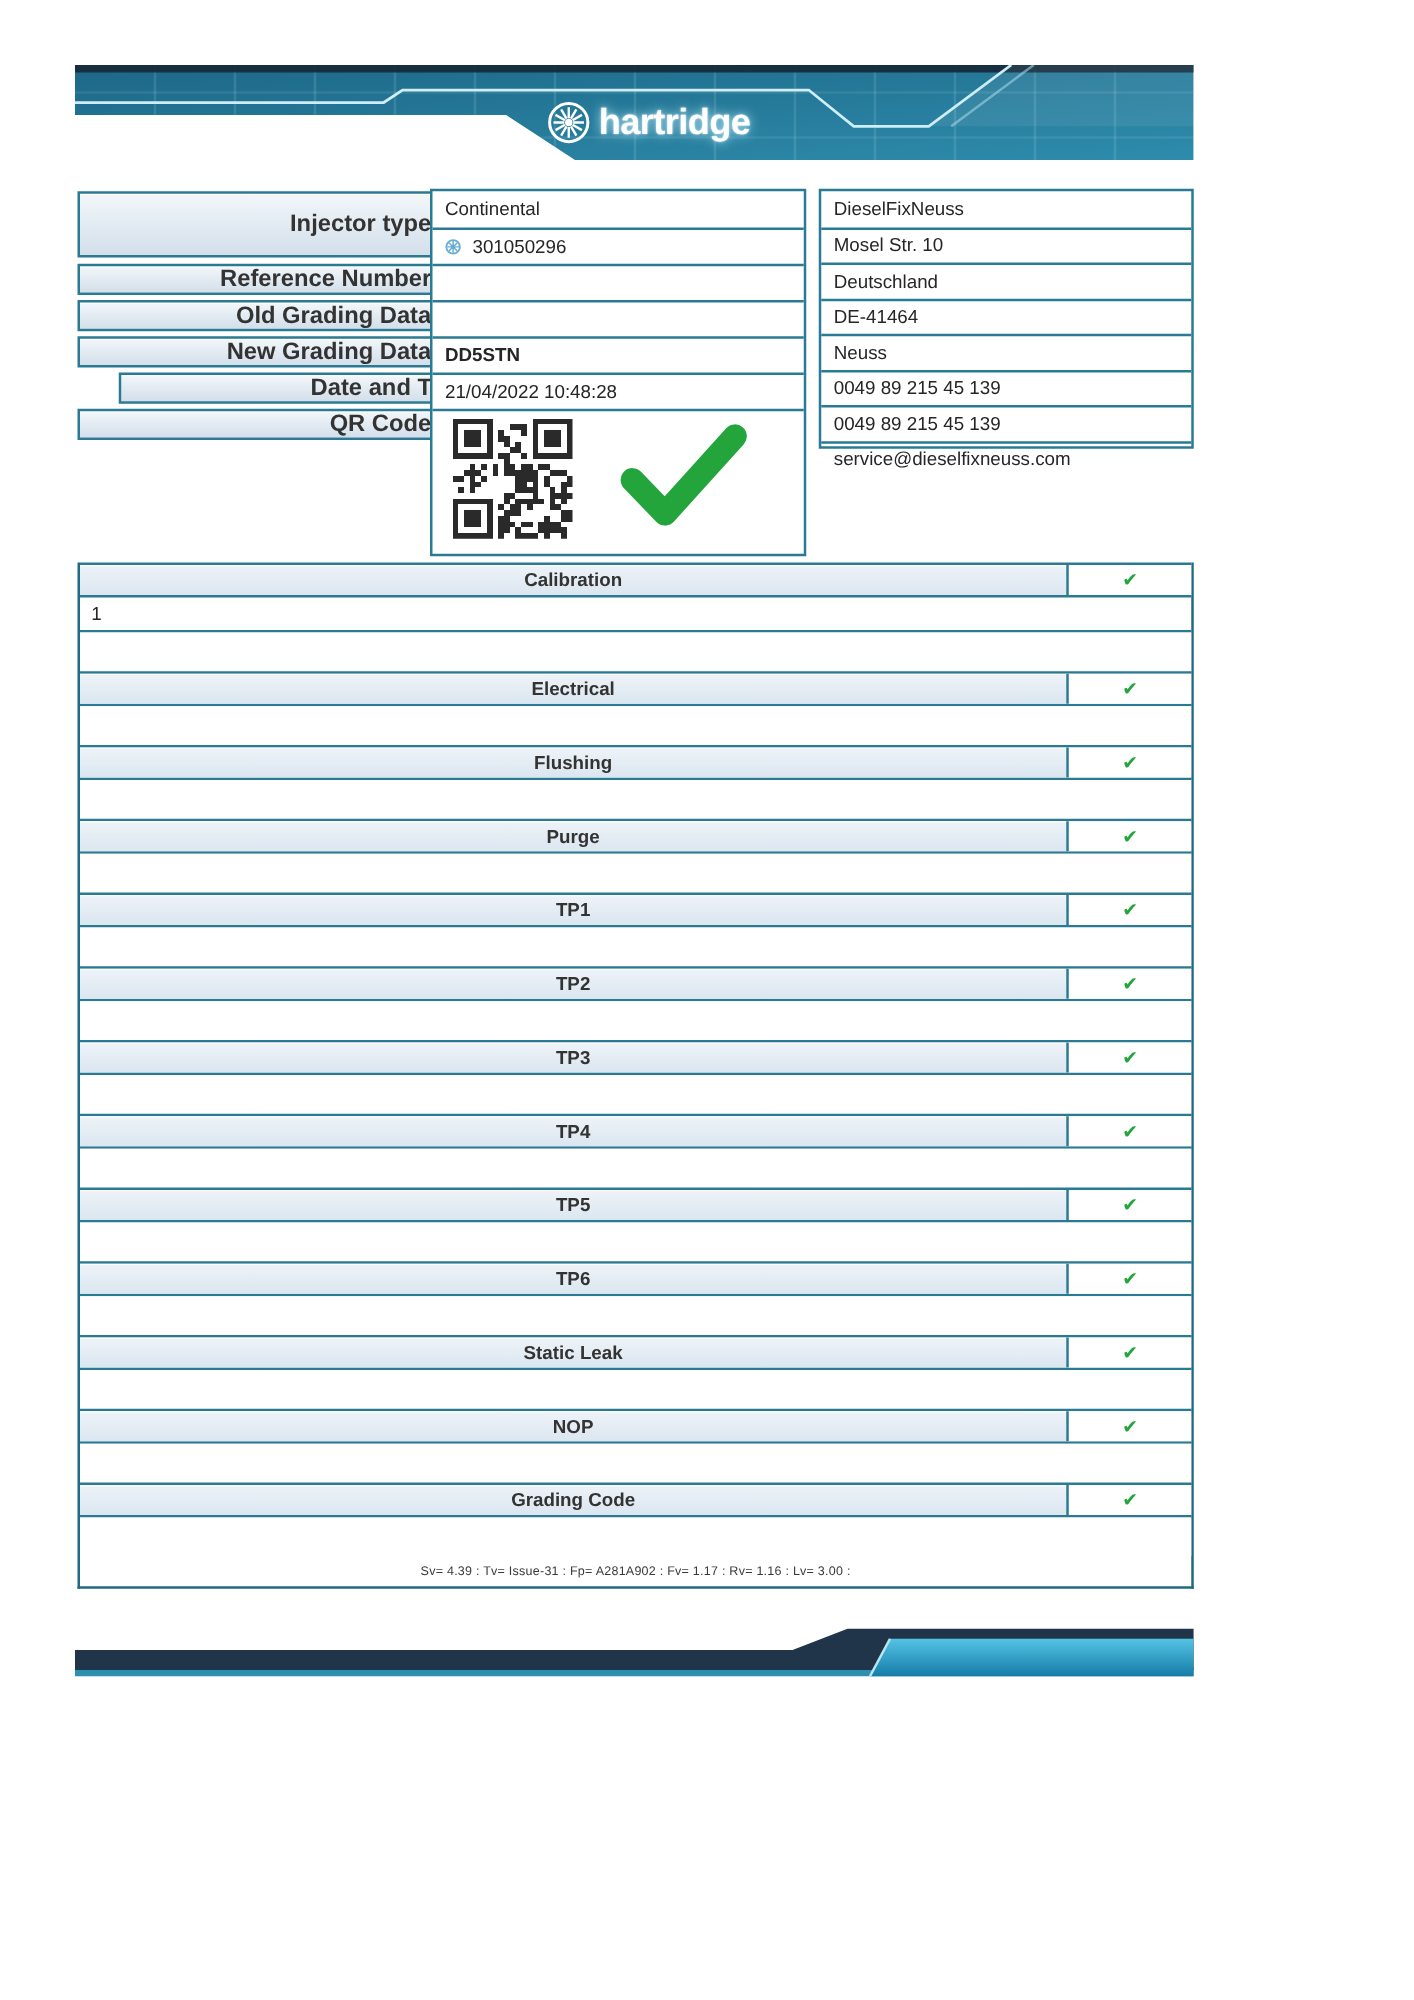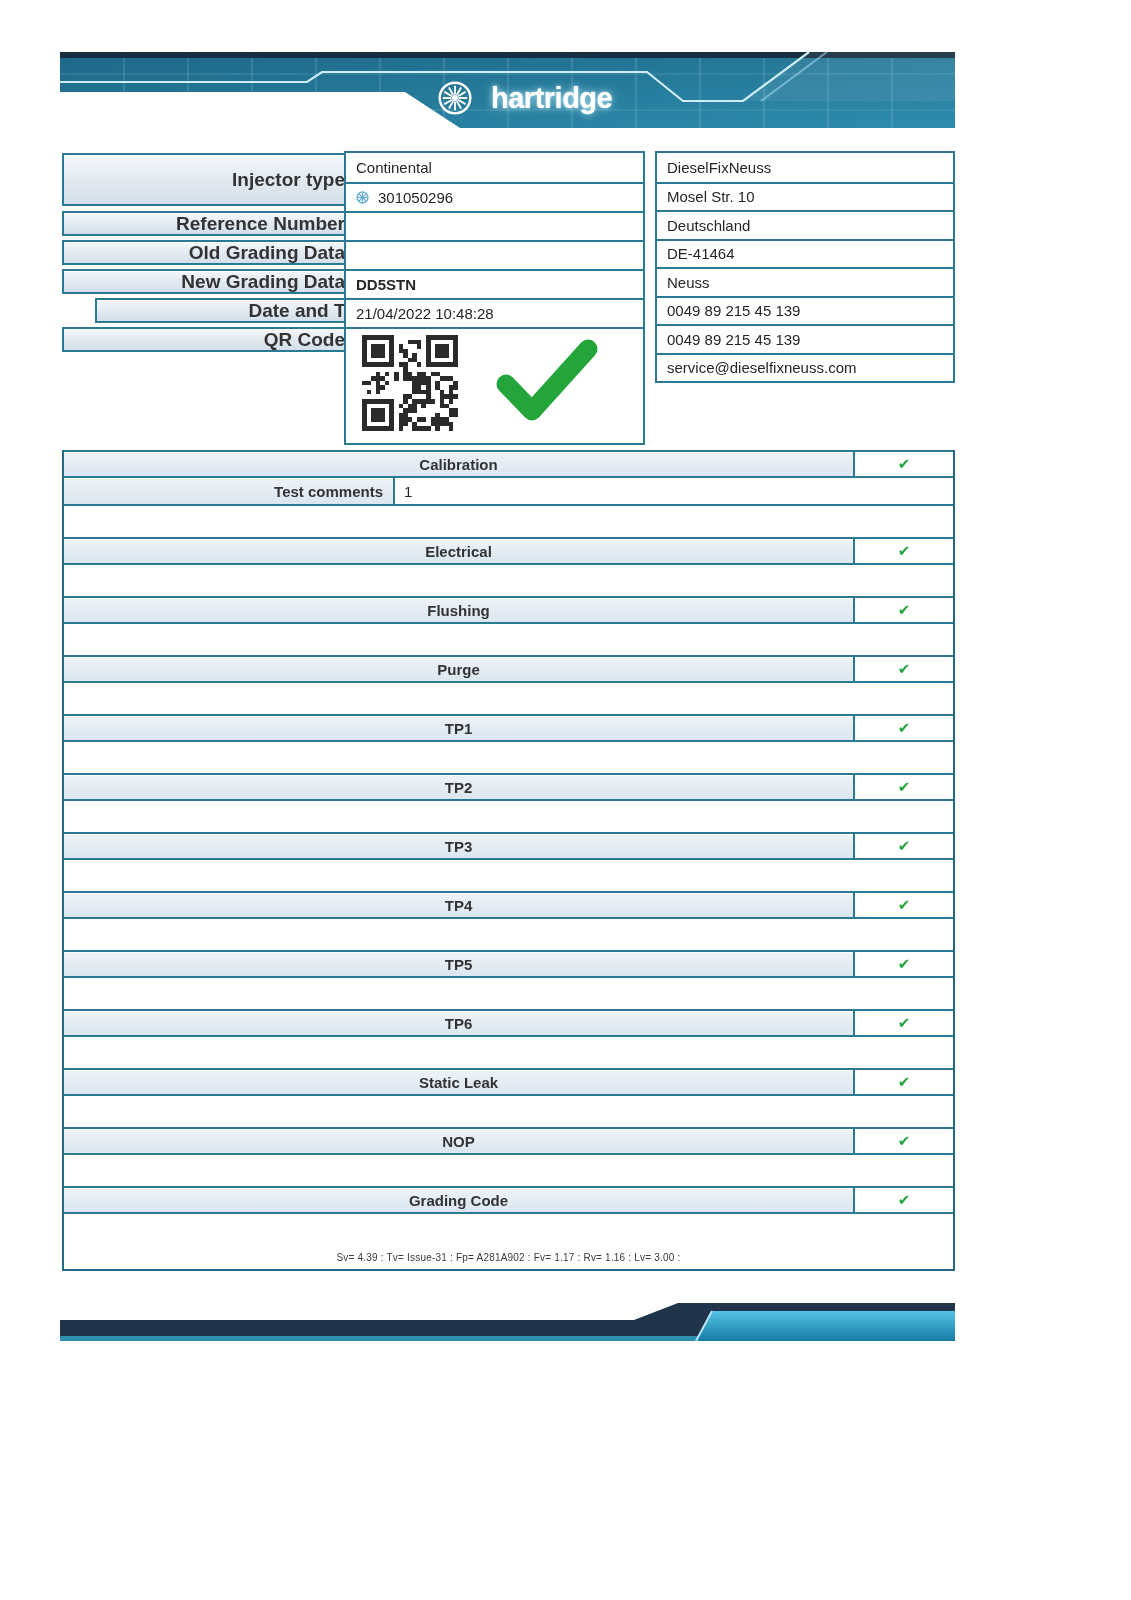--- a/index.html
+++ b/index.html
@@ -2,35 +2,35 @@
 <html style="--banner-teal: #2a7d9e; --banner-dark: #1b3040; --border-teal: #2b7a94; --header-bg: #e3edf4; --check-green: #23a53c; --small-wheel-blue: #66aed3;"><head>
 <meta charset="utf-8">
 <style>
   * { margin:0; padding:0; box-sizing:border-box; }
   html,body { width:1131px; height:1600px; background:#ffffff;
     font-family:"Liberation Sans","DejaVu Sans",sans-serif; position:relative; overflow:hidden; }
   .page { position:absolute; inset:0; }
 
   
   .banner-svg { position:absolute; left:60px; top:52px; }
-  .logo { position:absolute; left:437px; top:80px; display:flex; align-items:center; gap:18px;
+  .logo { position:absolute; left:437px; top:80px; display:flex; align-items:center; gap:6px;
     color:#ffffff; text-shadow:0 0 9px rgba(190,240,255,.95), 0 0 2px rgba(255,255,255,.8); }
   .logo-text { font-size:29px; font-weight:bold; letter-spacing:-0.5px; }
 
   
   .lbl-box { position:absolute; left:62px; width:294px;
     border:2px solid var(--border-teal,#2b7a94);
     background:linear-gradient(#f3f7fa 0%, #e4ecf3 45%, #d4dfea 100%);
     box-shadow: inset 0 1px 0 rgba(255,255,255,.85);
     display:flex; align-items:center; justify-content:flex-end; padding-right:9px;
     font-size:19px; font-weight:bold; color:#333; }
   .col { position:absolute; border:2px solid var(--border-teal,#2b7a94); background:#fff;
     display:flex; flex-direction:column; }
   .col-mid { left:344px; top:151px; width:301px; height:294px; }
-  .col-right { left:655px; top:151px; width:300px; height:232px; }
+  .col-right { left:655px; top:151px; width:300px; height:208px; }
   .irow { display:flex; align-items:center; padding-left:10px; font-size:15px; color:#262626;
     height:29px; flex:0 0 auto; }
   .irow + .irow { border-top:2px solid var(--border-teal,#2b7a94); }
   .col-right .irow { height:28.5px; }
   .irow.bold { font-weight:bold; }
   .qr-row { position:relative; flex:1 1 auto; padding:0; }
   .qr-svg { position:absolute; left:16px; top:6px; }
   .bigcheck-svg { position:absolute; left:146px; top:3px; }
   .wheel-sm { margin-right:9px; flex:0 0 auto; }
 
@@ -291,21 +291,20 @@
 
   <div id="results">
     <div id="sections">
         <div class="sec-row">
           <div class="sec-label">Calibration</div>
           <div class="sec-check">
             <span class="check-glyph">✔</span>
           </div>
         </div>
         <div class="comments-row">
-          <div class="c-label">Test comments</div>
           <div class="c-value">1</div>
         </div>
         <div class="sec-gap"></div>
         <div class="sec-row">
           <div class="sec-label">Electrical</div>
           <div class="sec-check">
             <span class="check-glyph">✔</span>
           </div>
         </div>
         <div class="sec-gap"></div>

